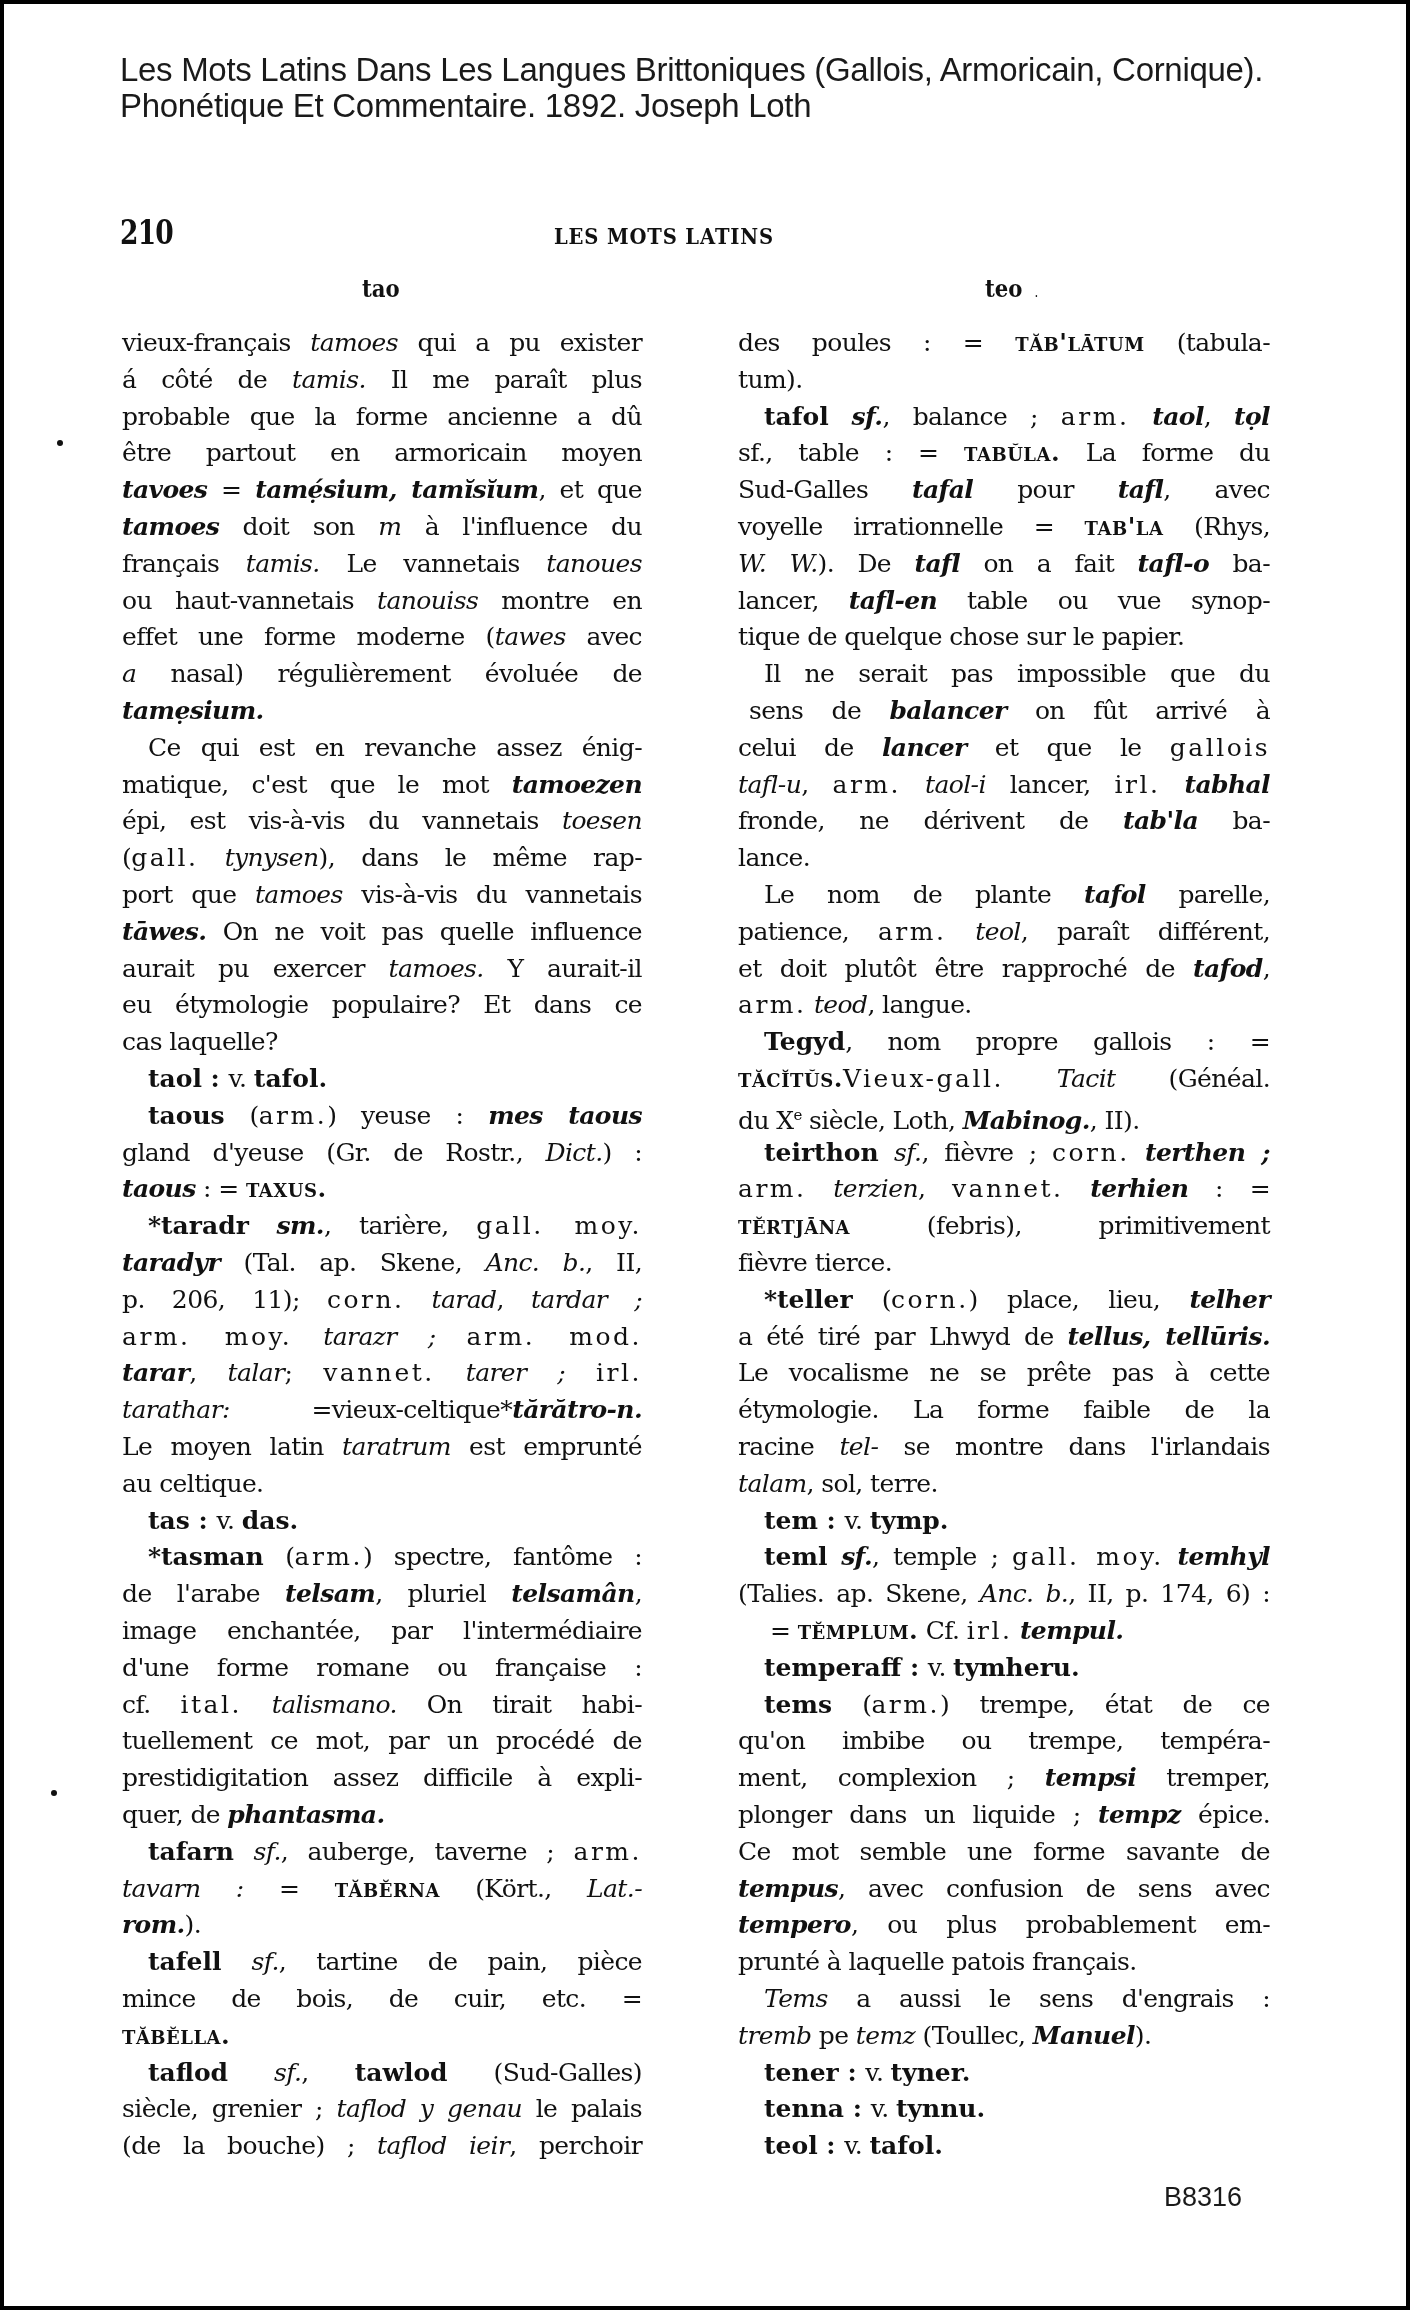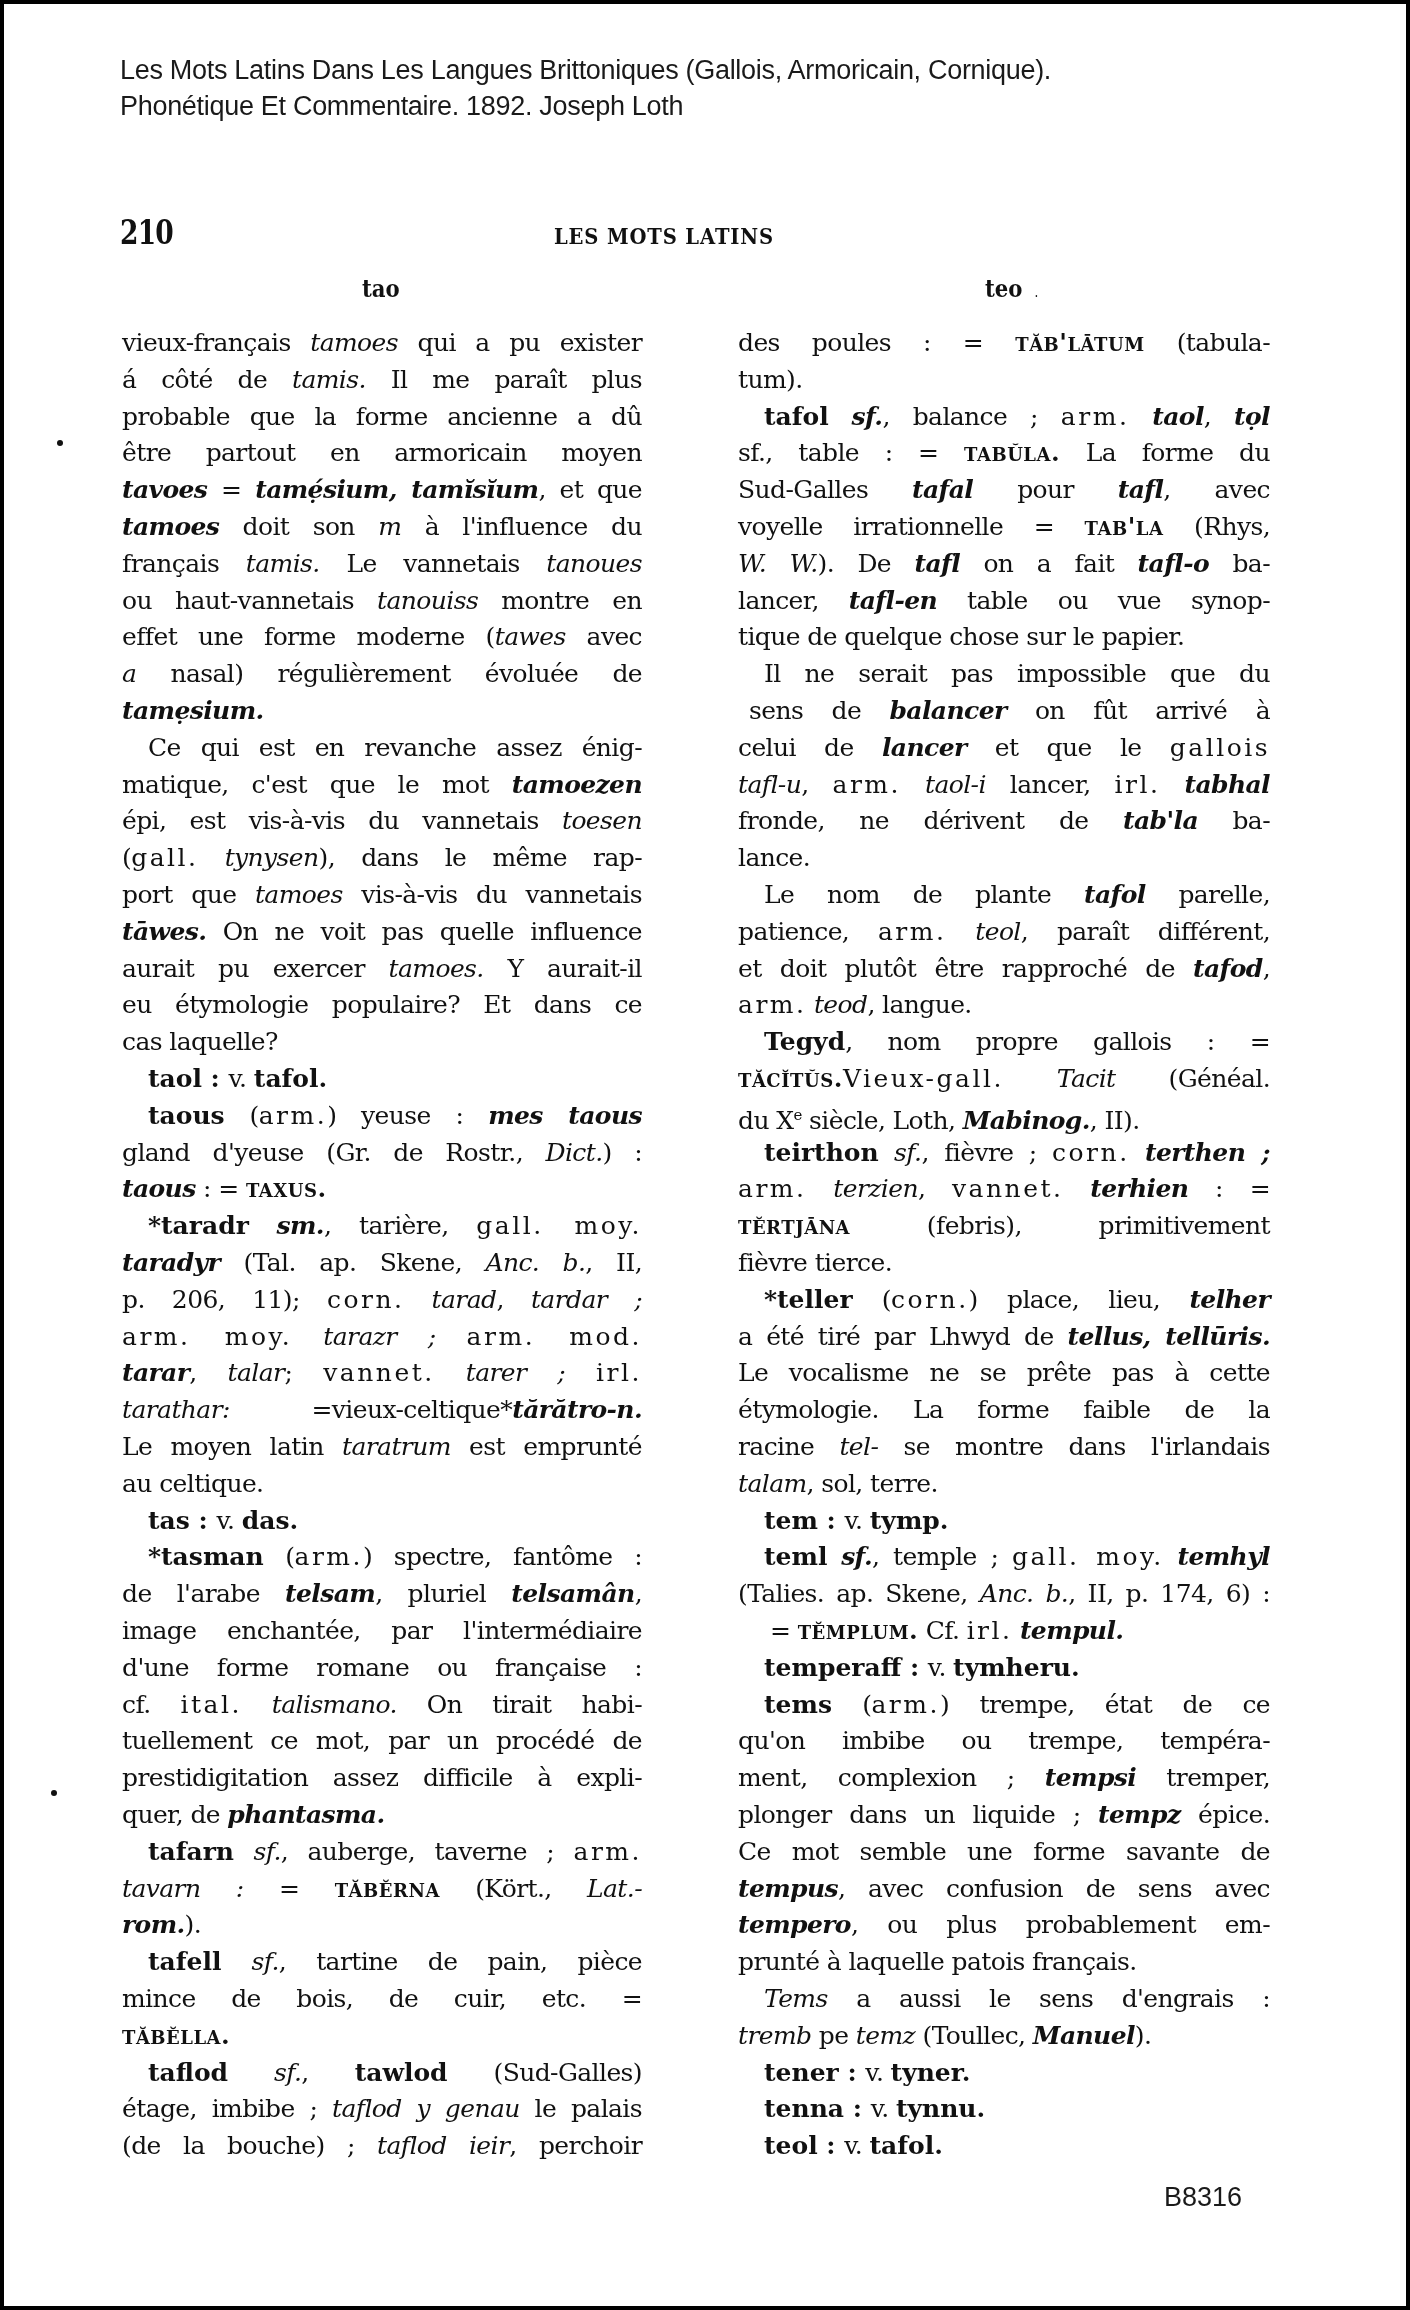--- a/index.html
+++ b/index.html
@@ -3,21 +3,21 @@
 <meta charset="utf-8">
 <style>
   html, body { margin: 0; padding: 0; background: #000; }
   body { width: 1410px; height: 2310px; position: relative; overflow: hidden; }
   .page {
     position: absolute; left: 4px; top: 4px; width: 1402px; height: 2302px;
     background: #fff; color: #111;
   }
   .citation {
     position: absolute; left: 116px; top: 48px;
-    font-family: "Liberation Sans", sans-serif; font-size: 27px; line-height: 36px;
+    font-family: "Liberation Sans", sans-serif; font-size: 33px; line-height: 36px;
     color: #1a1a1a; letter-spacing: -0.3px;
   }
   .citation div { white-space: nowrap; }
   .page-num {
     position: absolute; left: 116px; top: 208px;
     font-family: "DejaVu Serif", serif; font-weight: bold; font-size: 34px;
     transform: scaleX(0.78); transform-origin: left top; letter-spacing: -1px;
   }
   .running-head {
     position: absolute; left: 550px; top: 218px;
@@ -116,21 +116,21 @@
       <div class="line" style="top: 1398.4px;"><span>tuellement ce mot, par un procédé de</span></div>
       <div class="line" style="top: 1435.2px;"><span>prestidigitation assez difficile à expli-</span></div>
       <div class="line last" style="top: 1472px;"><span>quer, de </span><span class="seg-bi">phantasma.</span></div>
       <div class="line indent" style="top: 1508.8px;"><span class="seg-hw">tafarn</span><span> </span><span class="seg-i">sf.</span><span>, auberge, taverne ; </span><span class="seg-sp">arm.</span></div>
       <div class="line" style="top: 1545.6px;"><span class="seg-i">tavarn :</span><span> = </span><span class="seg-sc">TĂBĔRNA</span><span> (Kört., </span><span class="seg-i">Lat.-</span></div>
       <div class="line last" style="top: 1582.4px;"><span class="seg-bi">rom.</span><span>).</span></div>
       <div class="line indent" style="top: 1619.2px;"><span class="seg-hw">tafell</span><span> </span><span class="seg-i">sf.</span><span>, tartine de pain, pièce</span></div>
       <div class="line" style="top: 1656px;"><span>mince de bois, de cuir, etc. =</span></div>
       <div class="line last" style="top: 1692.8px;"><span class="seg-sc">TĂBĔLLA.</span></div>
       <div class="line indent" style="top: 1729.6px;"><span class="seg-hw">taflod</span><span> </span><span class="seg-i">sf.</span><span>, </span><span class="seg-hw">tawlod</span><span> (Sud-Galles)</span></div>
-      <div class="line" style="top: 1766.4px;"><span>étage, imbibe ; </span><span class="seg-i">taflod y genau</span><span> le palais</span></div>
+      <div class="line" style="top: 1766.4px;"><span>siècle, grenier ; </span><span class="seg-i">taflod y genau</span><span> le palais</span></div>
       <div class="line" style="top: 1803.2px;"><span>(de la bouche) ; </span><span class="seg-i">taflod ieir</span><span>, perchoir</span></div>
     </div>
   <div class="column right">
       <div class="line" style="top: 0px;"><span>des poules : = </span><span class="seg-sc">TĂB'LĀTUM</span><span> (tabula-</span></div>
       <div class="line last" style="top: 36.8px;"><span>tum).</span></div>
       <div class="line indent" style="top: 73.6px;"><span class="seg-hw">tafol</span><span> </span><span class="seg-bi">sf.</span><span>, balance ; </span><span class="seg-sp">arm.</span><span> </span><span class="seg-bi">taol</span><span>, </span><span class="seg-bi">tọl</span></div>
       <div class="line" style="top: 110.4px;"><span>sf., table : = </span><span class="seg-sc">TABŬLA.</span><span> La forme du</span></div>
       <div class="line" style="top: 147.2px;"><span>Sud-Galles </span><span class="seg-bi">tafal</span><span> pour </span><span class="seg-bi">tafl</span><span>, avec</span></div>
       <div class="line" style="top: 184px;"><span>voyelle irrationnelle = </span><span class="seg-sc">TAB'LA</span><span> (Rhys,</span></div>
       <div class="line" style="top: 220.8px;"><span class="seg-i">W. W.</span><span>). De </span><span class="seg-bi">tafl</span><span> on a fait </span><span class="seg-bi">tafl-o</span><span> ba-</span></div>

